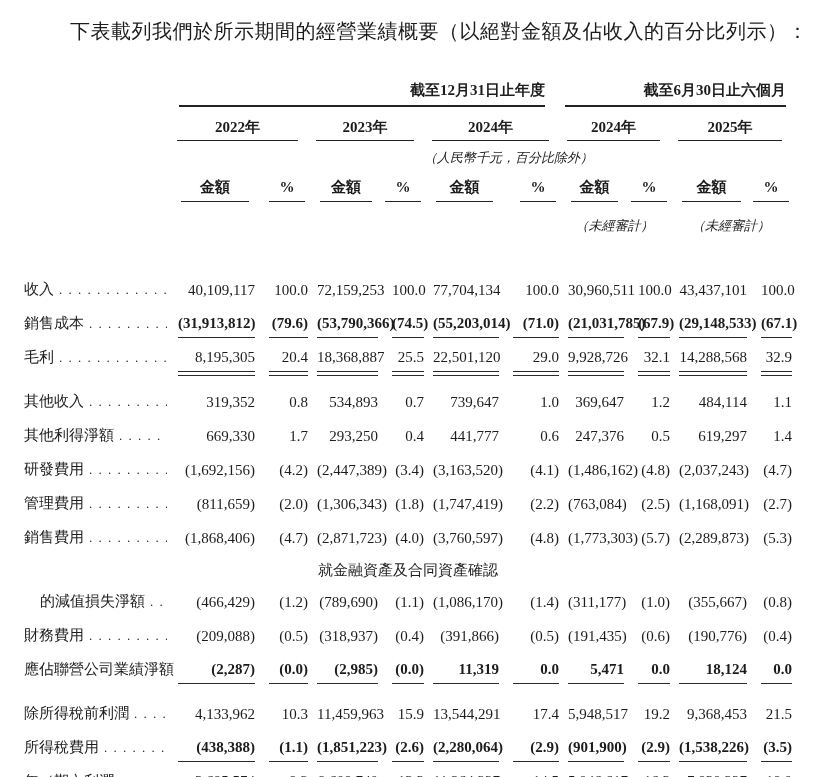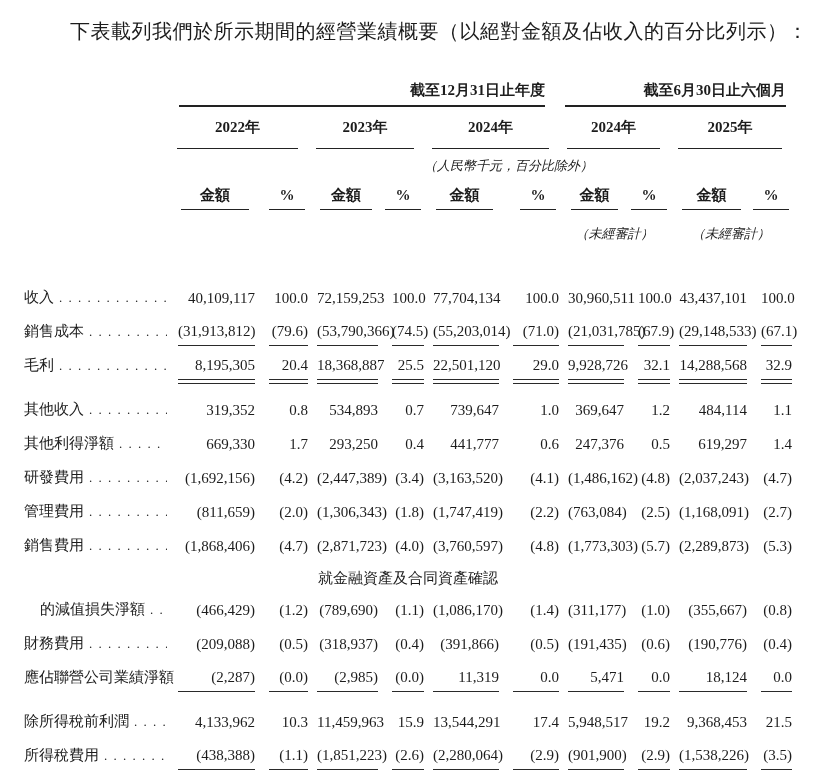--- a/index.html
+++ b/index.html
@@ -17,21 +17,21 @@
     border-collapse:collapse; table-layout:fixed; width:768px;
     font-size:15px; line-height:20px;
   }
   table.fin th, table.fin td { padding:0; vertical-align:bottom; font-weight:normal; }
 
   
   .grp { font-weight:bold; text-align:right; padding:2px 0 5px 0;
          border-bottom:2px solid #222; white-space:nowrap; font-size:15px; }
   .grp-annual { margin:0 14px 0 10px; }
   .grp-interim { margin:0 6px 0 6px; }
-  .yr { font-weight:bold; text-align:center; padding:10px 0 11px 0;
+  .yr { font-weight:bold; text-align:center; padding:10px 0 3px 0;
         border-bottom:1.5px solid #222; margin:0 10px 0 8px; white-space:nowrap; }
   .amt-h { font-weight:bold; text-align:center; padding:9px 0 4px 0;
            border-bottom:1.5px solid #222; margin:0 6px 0 12px; }
   .pct-h { font-weight:bold; text-align:center; padding:9px 0 4px 0;
            border-bottom:1.5px solid #222; width:36px; margin:0 3px 0 auto; }
   .note { font-style:italic; font-size:13px; text-align:center;
           white-space:nowrap; padding-top:7px; overflow:visible; }
   .note-unaudited { padding-top:14px;text-align:center; }
 
   
@@ -40,21 +40,21 @@
   .lblwrap .t { flex:0 0 auto; }
   .lblwrap.ind { padding-left:16px; }
   .leader { flex:1 1 auto; overflow:hidden; white-space:nowrap; margin:0 2px 0 5px; }
   .leader::after {
     content:". . . . . . . . . . . . . . . . . . . . . . . . . . . . . . . . . .";
     font-size:13px; letter-spacing:1.5px; color:#2a2a2a;
   }
   td.v { text-align:right; }
   .val { margin-left:9px; padding:9px 0 4px 0; white-space:nowrap; }
   .val.pct { margin-left:14px; }
-  .r1 { border-bottom:1.5px solid #2a2a2a; }
+  .r1 { border-bottom:1.5px solid #2a2a2a;font-weight:bold; }
   .r2 { border-bottom:1.5px solid #2a2a2a; position:relative; }
   .r2::after { content:""; position:absolute; left:0; right:0; bottom:-5px;
                border-bottom:1.5px solid #2a2a2a; }
   tr.bold { font-weight:bold;margin-left:32px; }
   tr.spacer td { padding:0; height:0; border:0; }
   tr.cont .lblwrap { padding:8px 0 2px 0;justify-content:center; }
 </style>
 </head>
 <body>
 

